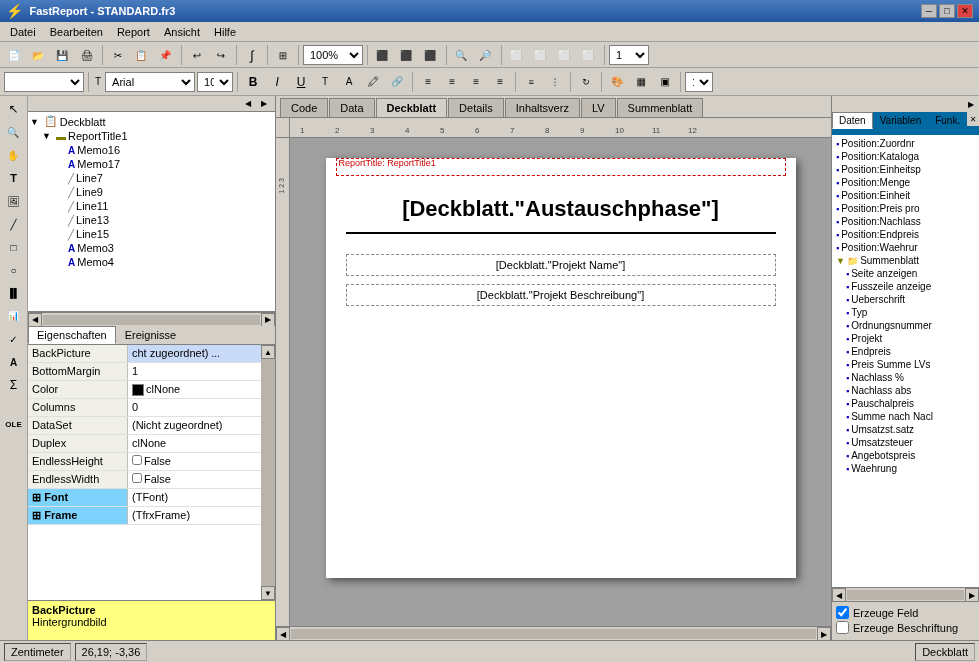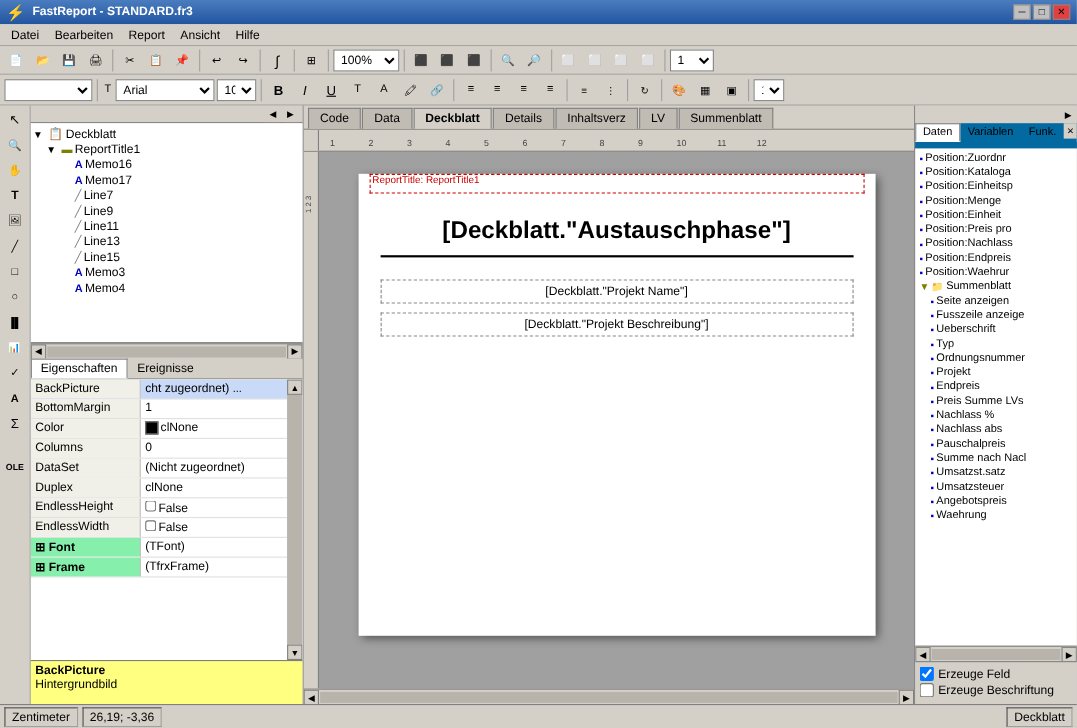--- a/index.html
+++ b/index.html
@@ -44,21 +44,21 @@
 
     
     .props-header { background: #d4d0c8; border-bottom: 1px solid #808080; display: flex; justify-content: space-between; align-items: center; padding: 2px 4px; }
     .props-title { font-size: 11px; font-weight: bold; }
     .props-panel { flex: 1; background: white; overflow: auto; }
     .props-tabs { display: flex; background: #d4d0c8; border-bottom: 1px solid #808080; }
     .props-tab { padding: 2px 8px; cursor: pointer; font-size: 11px; border: 1px solid transparent; }
     .props-tab.active { background: white; border: 1px solid #808080; border-bottom: 1px solid white; }
     .prop-row { display: flex; border-bottom: 1px solid #e0e0e0; min-height: 18px; }
     .prop-name { width: 100px; padding: 2px 4px; background: #f0f0e8; border-right: 1px solid #c0c0c0; font-size: 11px; white-space: nowrap; overflow: hidden; }
-    .prop-name.category { background: #86efac; font-weight: bold; }
+    .prop-name.category { background: #7dd3fc; font-weight: bold; }
     .prop-value { flex: 1; padding: 2px 4px; font-size: 11px; white-space: nowrap; overflow: hidden; }
     .prop-value .color-box { display: inline-block; width: 12px; height: 12px; border: 1px solid #808080; vertical-align: middle; margin-right: 2px; }
 
     
     .status-bar { height: 22px; background: #d4d0c8; border-top: 1px solid #808080; display: flex; align-items: center; gap: 4px; padding: 0 4px; font-size: 11px; }
     .status-section { border: 1px inset #a0a0a0; padding: 1px 6px; height: 18px; display: flex; align-items: center; background: #d4d0c8; }
 
     
     .center-area { flex: 1; display: flex; flex-direction: column; overflow: hidden; }
     .design-tabs { background: #d4d0c8; border-bottom: 1px solid #808080; display: flex; padding: 0 4px; padding-top: 2px; }

